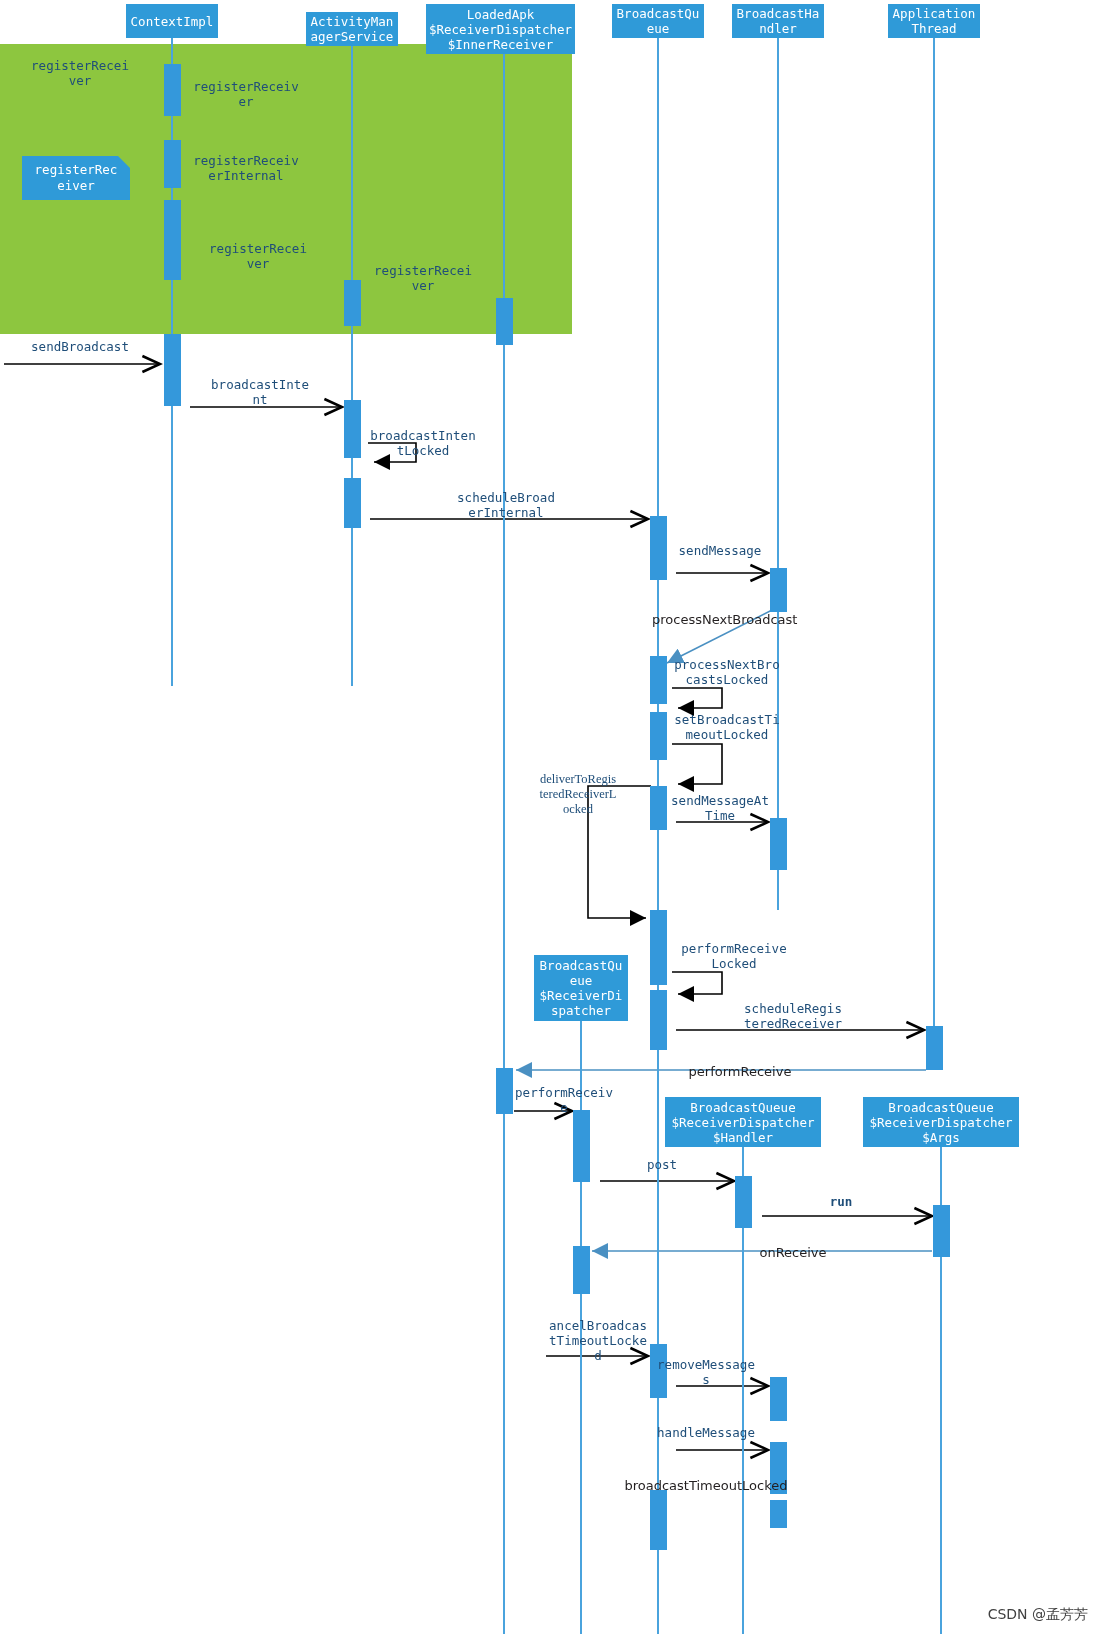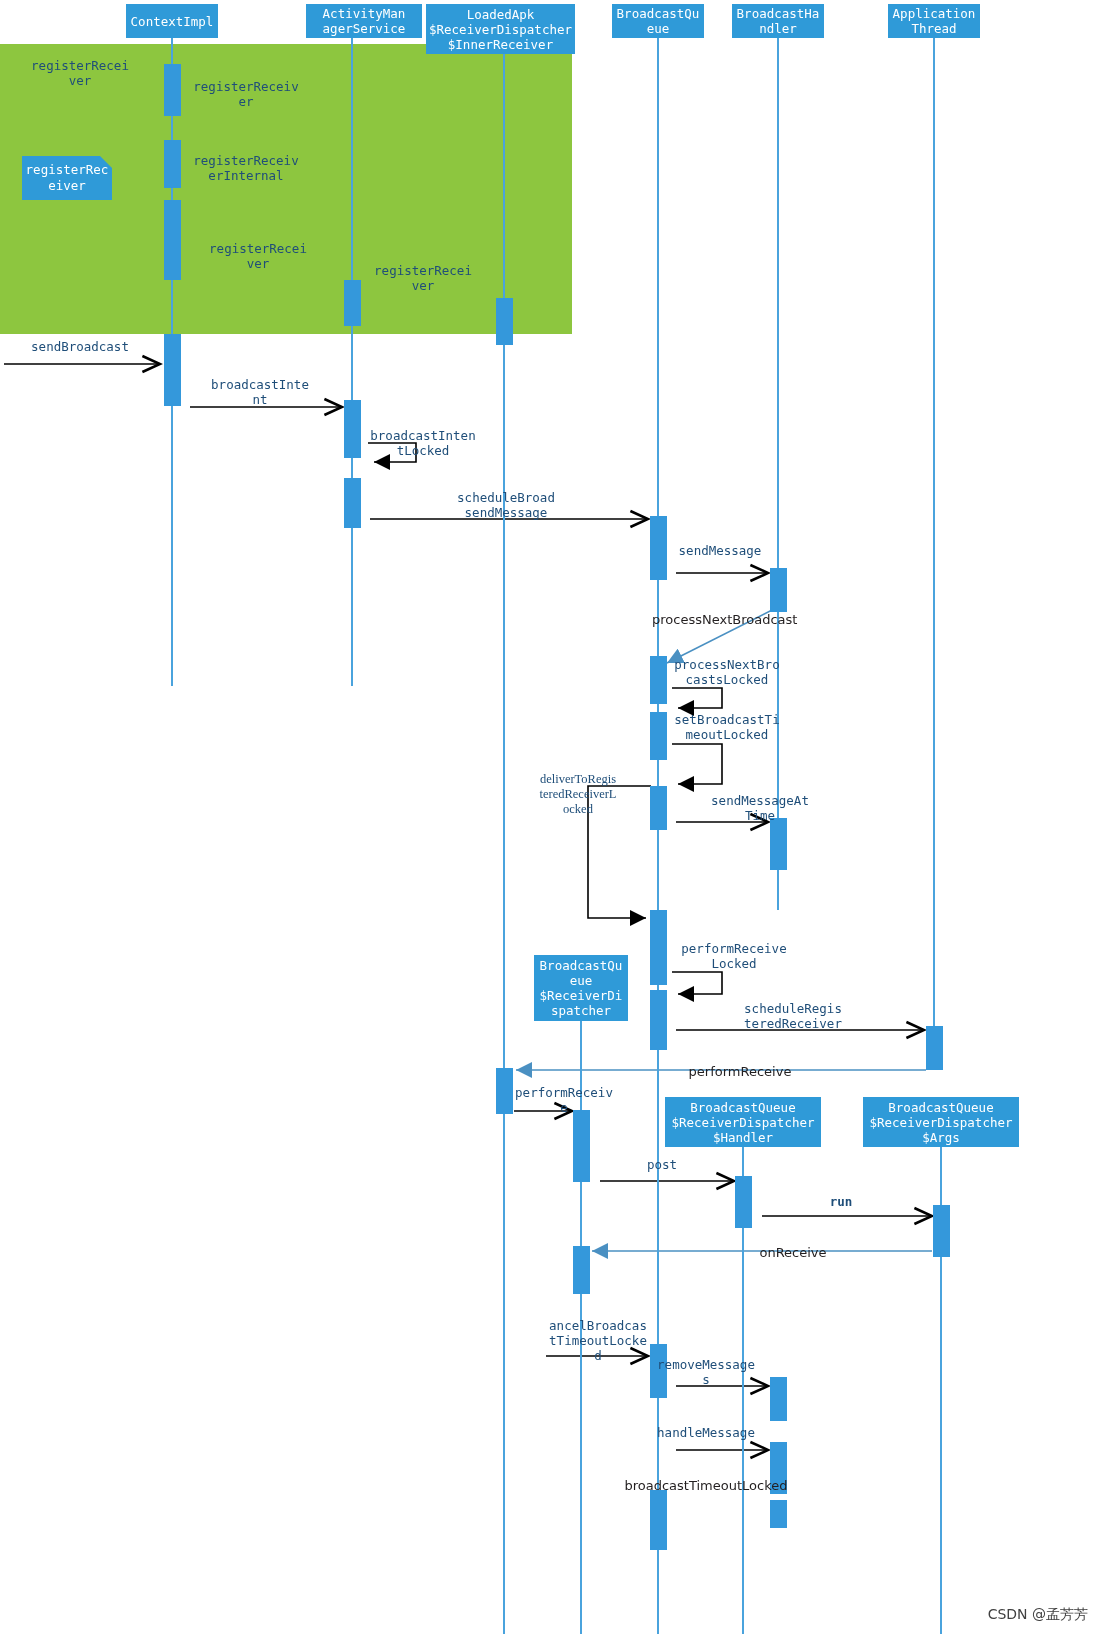--- a/index.html
+++ b/index.html
@@ -126,21 +126,21 @@
       <div class="lifeline" style="left: 503.25px; top: 54px; height: 1580px;"></div>
       <div class="lifeline" style="left: 657.25px; top: 38px; height: 1596px;"></div>
       <div class="lifeline" style="left: 777.25px; top: 38px; height: 872px;"></div>
       <div class="lifeline" style="left: 933.25px; top: 38px; height: 1026px;"></div>
       <div class="lifeline" style="left: 580.25px; top: 1021px; height: 613px;"></div>
       <div class="lifeline" style="left: 742.25px; top: 1147px; height: 487px;"></div>
       <div class="lifeline" style="left: 940.25px; top: 1147px; height: 487px;"></div>
     </div>
   <div id="participants-layer">
       <div class="participant" style="left: 126px; top: 4px; width: 92px; height: 34px;">ContextImpl</div>
-      <div class="participant" style="left: 306px; top: 4px; width: 116px; height: 34px;">ActivityMan
+      <div class="participant" style="left: 306px; top: 12px; width: 92px; height: 34px;">ActivityMan
 agerService</div>
       <div class="participant" style="left: 426px; top: 4px; width: 149px; height: 50px;">LoadedApk
 $ReceiverDispatcher
 $InnerReceiver</div>
       <div class="participant" style="left: 612px; top: 4px; width: 92px; height: 34px;">BroadcastQu
 eue</div>
       <div class="participant" style="left: 732px; top: 4px; width: 92px; height: 34px;">BroadcastHa
 ndler</div>
       <div class="participant" style="left: 888px; top: 4px; width: 92px; height: 34px;">Application
 Thread</div>
@@ -178,48 +178,48 @@
       <div class="activation" style="left: 769.5px; top: 1442px; height: 52px;"></div>
       <div class="activation" style="left: 769.5px; top: 1500px; height: 28px;"></div>
       <div class="activation" style="left: 925.5px; top: 1026px; height: 44px;"></div>
       <div class="activation" style="left: 495.5px; top: 1068px; height: 46px;"></div>
       <div class="activation" style="left: 572.5px; top: 1110px; height: 72px;"></div>
       <div class="activation" style="left: 572.5px; top: 1246px; height: 48px;"></div>
       <div class="activation" style="left: 734.5px; top: 1176px; height: 52px;"></div>
       <div class="activation" style="left: 932.5px; top: 1205px; height: 52px;"></div>
     </div>
   <div id="notes-layer">
-      <div class="note" style="left: 22px; top: 156px; width: 90px; height: 44px;">registerRec
+      <div class="note" style="left: 22px; top: 156px; width: 108px; height: 44px;">registerRec
 eiver</div>
     </div>
   <div id="labels-layer">
       <div class="msg-label" style="left: 18px; top: 58px; width: 124px;">registerRecei
 ver</div>
       <div class="msg-label" style="left: 190px; top: 79px; width: 112px;">registerReceiv
 er</div>
       <div class="msg-label" style="left: 190px; top: 153px; width: 112px;">registerReceiv
 erInternal</div>
       <div class="msg-label" style="left: 196px; top: 241px; width: 124px;">registerRecei
 ver</div>
       <div class="msg-label" style="left: 364px; top: 263px; width: 118px;">registerRecei
 ver</div>
       <div class="msg-label" style="left: 18px; top: 339px; width: 124px;">sendBroadcast</div>
       <div class="msg-label" style="left: 198px; top: 377px; width: 124px;">broadcastInte
 nt</div>
       <div class="msg-label" style="left: 366px; top: 412px; width: 114px; margin-top: 16px;">broadcastInten
 tLocked</div>
       <div class="msg-label" style="left: 442px; top: 490px; width: 128px;">scheduleBroad
-sendMessage</div>
+erInternal</div>
       <div class="msg-label" style="left: 664px; top: 543px; width: 112px;">sendMessage</div>
       <div class="msg-label sans" style="left: 652px; top: 612px; width: 140px;">processNextBroadcast</div>
       <div class="msg-label" style="left: 670px; top: 657px; width: 114px;">processNextBro
 castsLocked</div>
       <div class="msg-label" style="left: 670px; top: 712px; width: 114px;">setBroadcastTi
 meoutLocked</div>
-      <div class="msg-label" style="left: 664px; top: 793px; width: 112px; margin-left: 40px;">sendMessageAt
+      <div class="msg-label" style="left: 664px; top: 793px; width: 112px;">sendMessageAt
 Time</div>
       <div class="msg-label" style="left: 520px; top: 772px; width: 116px; font-family: Liberation Serif, serif;">deliverToRegis
 teredReceiverL
 ocked</div>
       <div class="msg-label" style="left: 678px; top: 941px; width: 112px;">performReceive
 Locked</div>
       <div class="msg-label" style="left: 730px; top: 1001px; width: 126px;">scheduleRegis
 teredReceiver</div>
       <div class="msg-label sans" style="left: 680px; top: 1064px; width: 120px;">performReceive</div>
       <div class="msg-label" style="left: 508px; top: 1085px; width: 112px;">performReceiv

